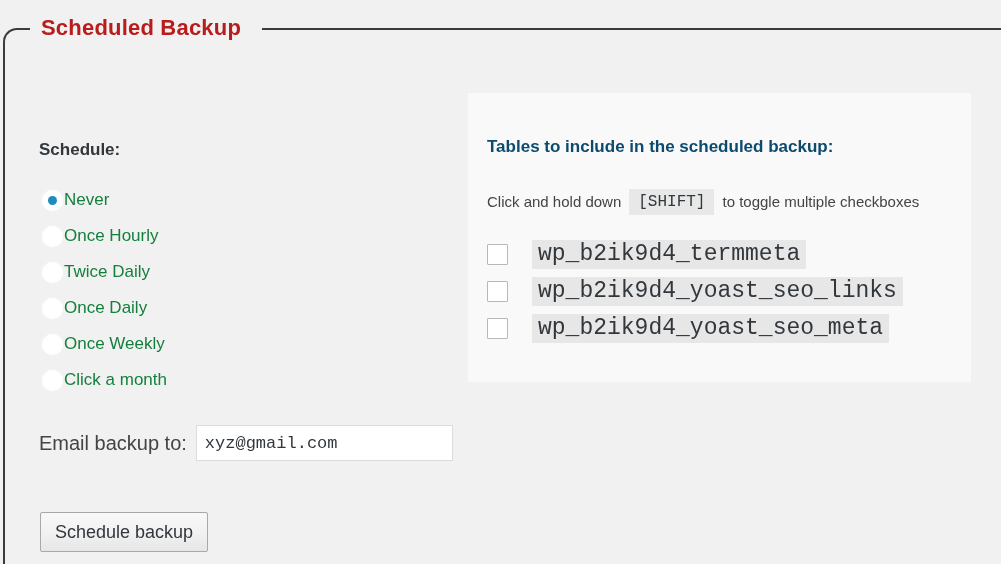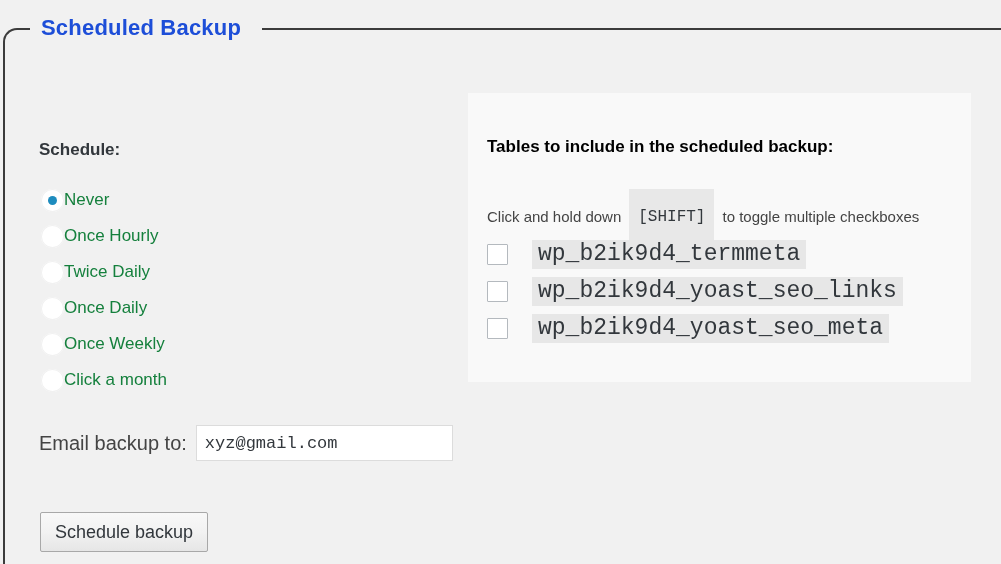--- a/index.html
+++ b/index.html
@@ -32,21 +32,21 @@
   }
   .panel-legend {
     position: absolute;
     left: 41px;
     top: 13px;
     padding: 0 14px 0 0;
     background: #f1f1f1;
     font-size: 22px;
     font-weight: bold;
     letter-spacing: 0.2px;
-    color: #1d4ed8;
+    color: #b91c1c;
     line-height: 30px;
     z-index: 4;
   }
   
   .legend-mask {
     position: absolute;
     left: 30px;
     top: 20px;
     width: 232px;
     height: 18px;
@@ -165,41 +165,41 @@
     height: 289px;
     background: #f9f9f9;
     z-index: 5;
   }
   .tables-title {
     position: absolute;
     left: 19px;
     top: 43px;
     font-size: 17px;
     font-weight: bold;
-    color: #000000;
+    color: #0c4a6e;
     line-height: 22px;
     white-space: nowrap;
   }
   .hint-row {
     position: absolute;
     left: 19px;
     top: 96px;
     display: flex;
     align-items: center;
     font-size: 15px;
     color: #444;
     white-space: nowrap;
     line-height: 22px;
   }
   .kbd {
     display: inline-block;
     background: #e8e8e8;
     font-family: "Liberation Mono", monospace;
     font-size: 16px;
-    padding: 18px 9px;
+    padding: 3px 9px;
     margin: 0 8px;
     line-height: 20px;
     color: #32373c;
   }
   .table-list {
     position: absolute;
     left: 19px;
     top: 143px;
     margin: 0;
     padding: 0;

